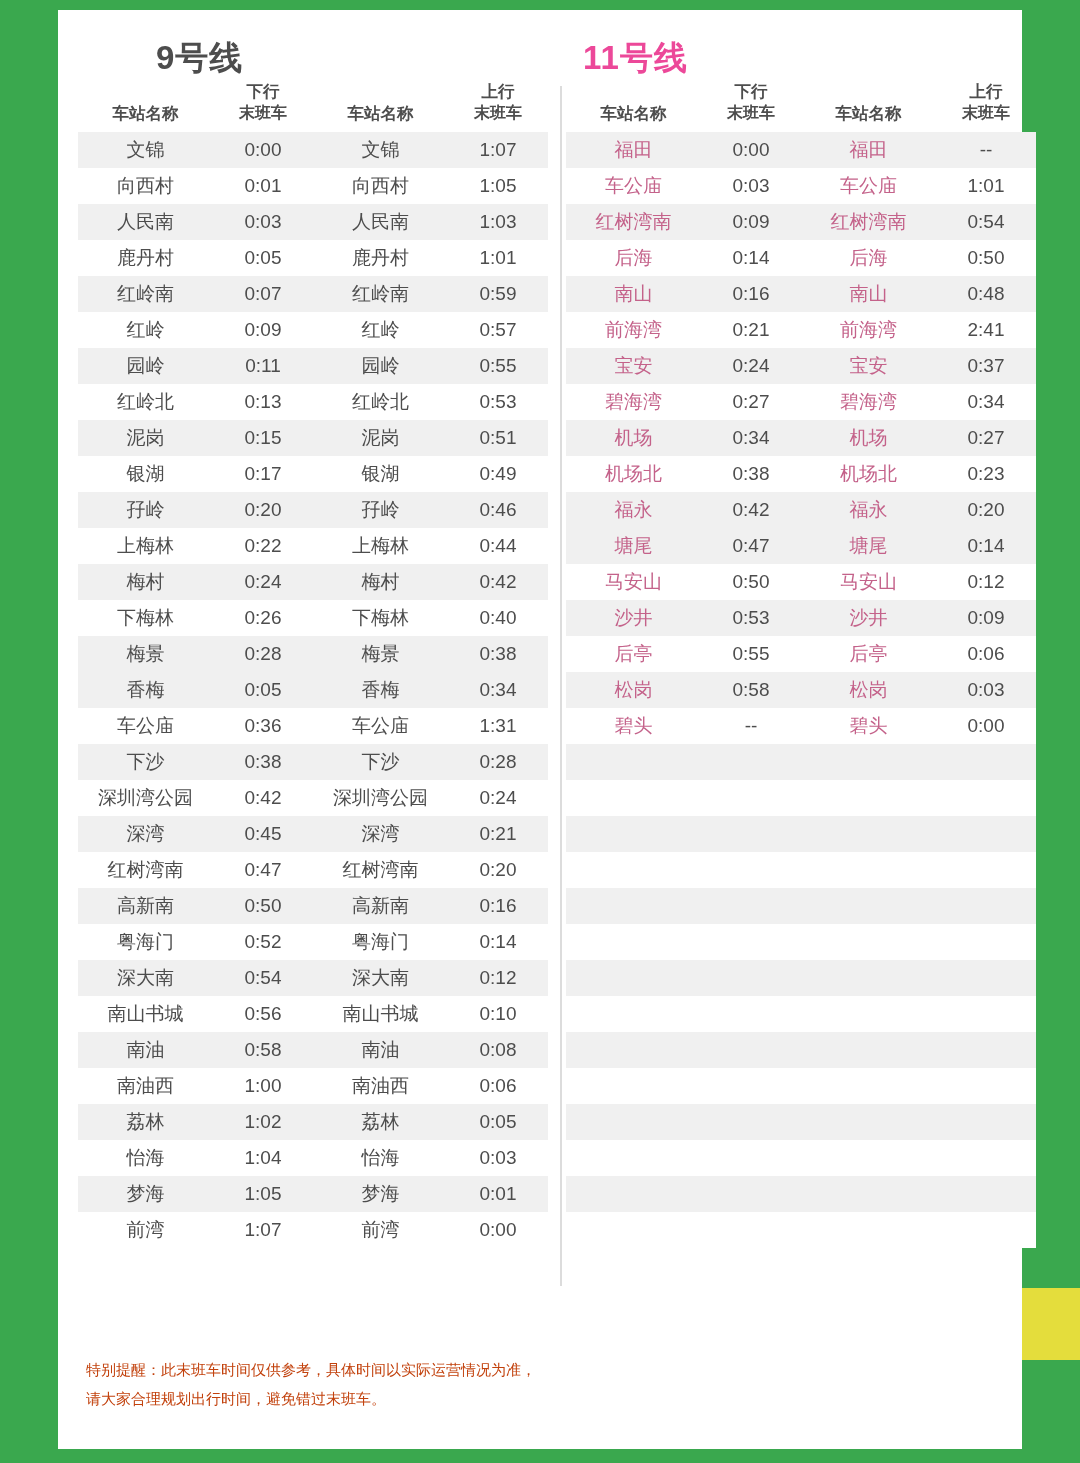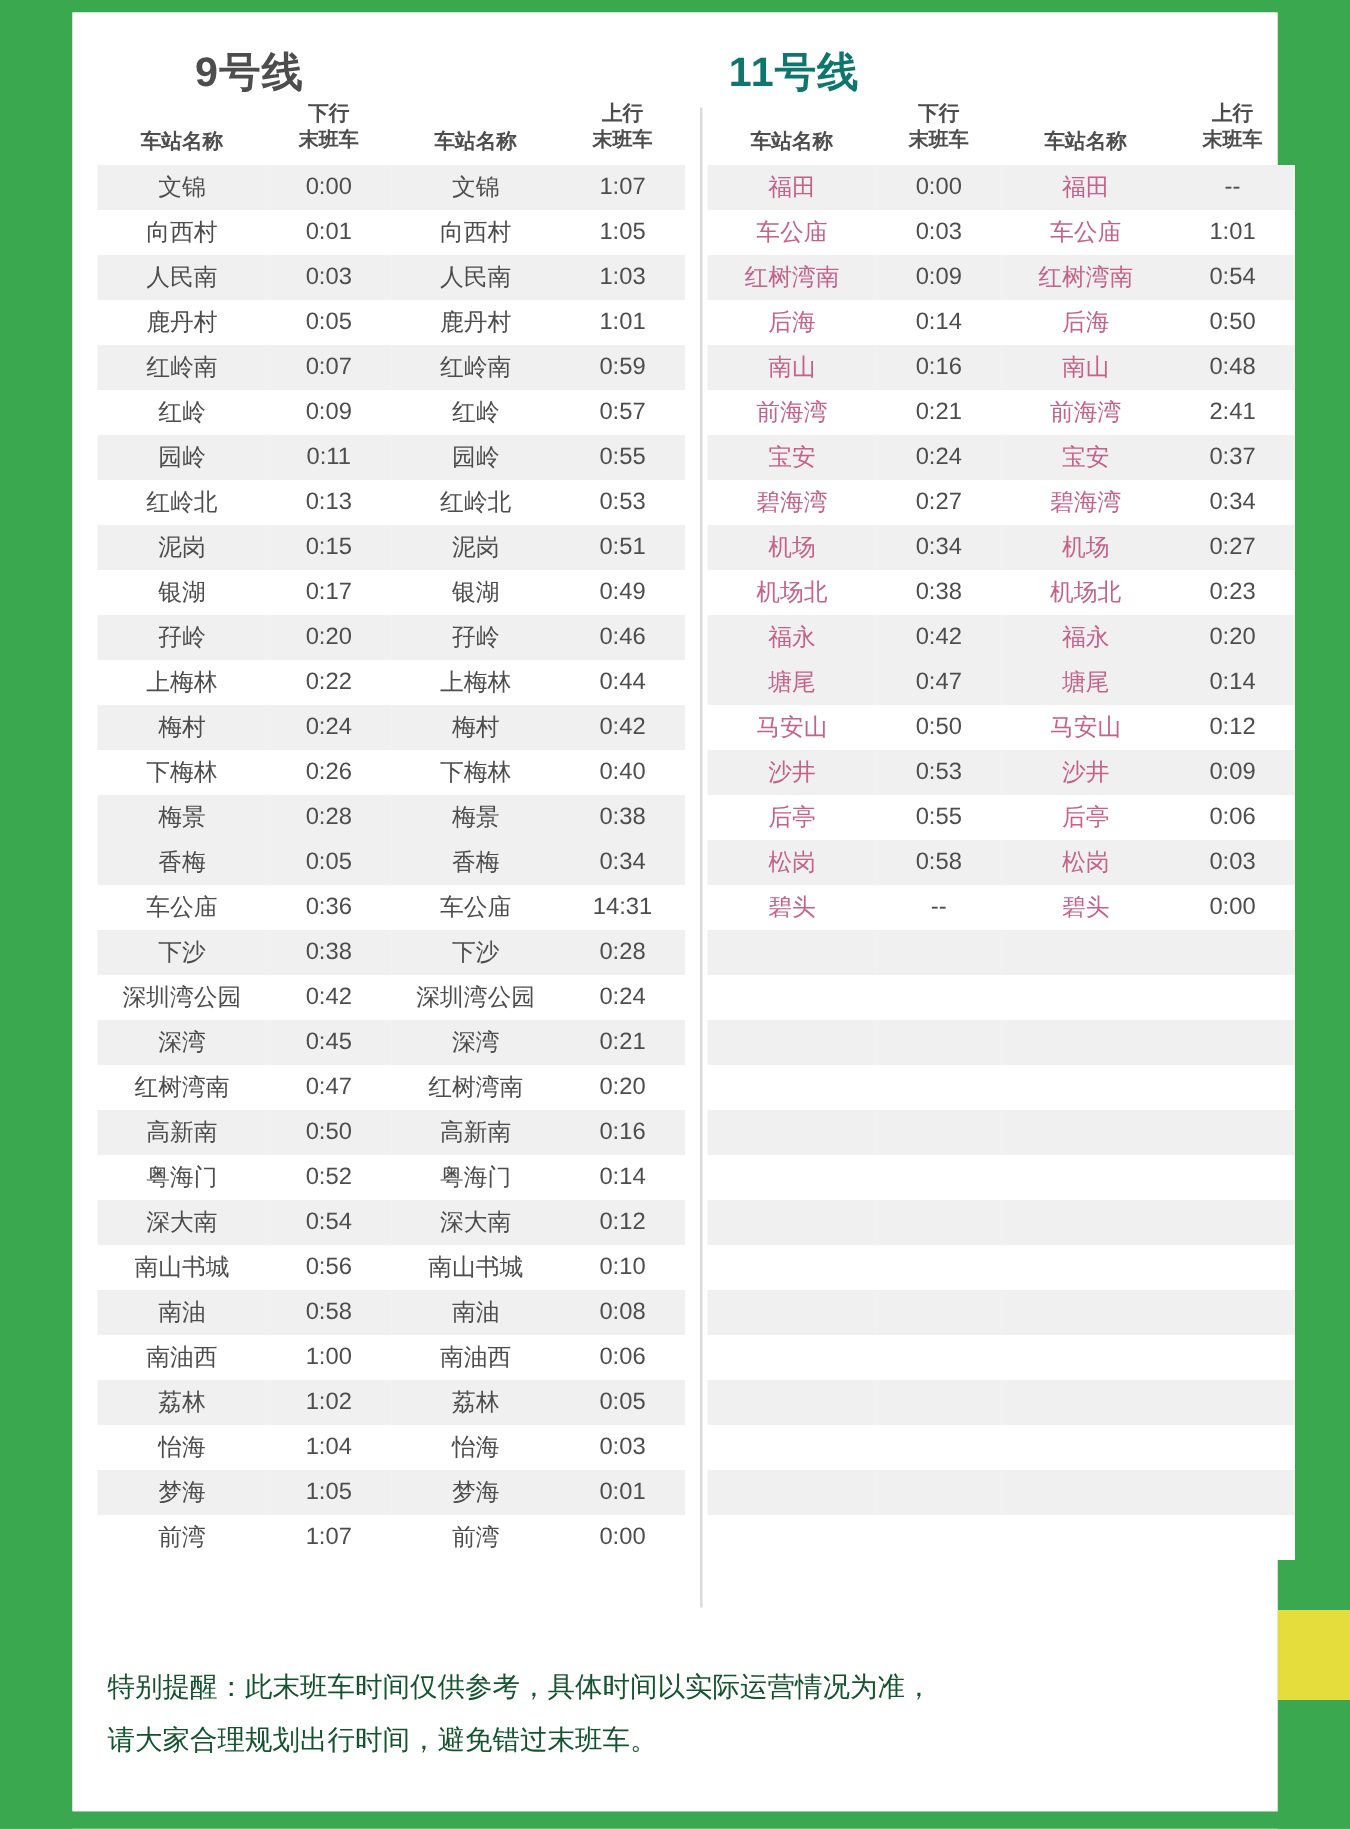--- a/index.html
+++ b/index.html
@@ -61,21 +61,21 @@
     font-weight: bold;
     color: #4d4d4d;
     letter-spacing: 1px;
   }
   .title-11 {
     position: absolute;
     left: 505px;
     top: 8px;
     font-size: 33px;
     font-weight: bold;
-    color: #0f766e;
+    color: #ec4899;
     letter-spacing: 1px;
   }
 
   .tables {
     display: flex;
     position: relative;
   }
   .divider {
     position: absolute;
     left: 482px;
@@ -120,22 +120,22 @@
   tbody tr.odd td { background: #f0f0f0; }
   tbody tr.even td { background: #ffffff; }
 
   .col-station { width: 135px; }
   .col-time { width: 100px; }
 
   .note {
     position: absolute;
     left: 28px;
     bottom: 36px;
-    font-size: 22px;
-    color: #14532d;
+    font-size: 15px;
+    color: #c2410c;
     line-height: 1.9;
   }
   .note div { white-space: nowrap; }
 </style>
 </head>
 <body>
 
 <div class="frame-left"></div>
 <div class="frame-right"></div>
 <div class="frame-top"></div>
@@ -268,21 +268,21 @@
             <tr class="odd">
               <td class="station">香梅</td>
               <td class="time">0:05</td>
               <td class="station">香梅</td>
               <td class="time">0:34</td>
             </tr>
             <tr class="even">
               <td class="station">车公庙</td>
               <td class="time">0:36</td>
               <td class="station">车公庙</td>
-              <td class="time">14:31</td>
+              <td class="time">1:31</td>
             </tr>
             <tr class="odd">
               <td class="station">下沙</td>
               <td class="time">0:38</td>
               <td class="station">下沙</td>
               <td class="time">0:28</td>
             </tr>
             <tr class="even">
               <td class="station">深圳湾公园</td>
               <td class="time">0:42</td>

